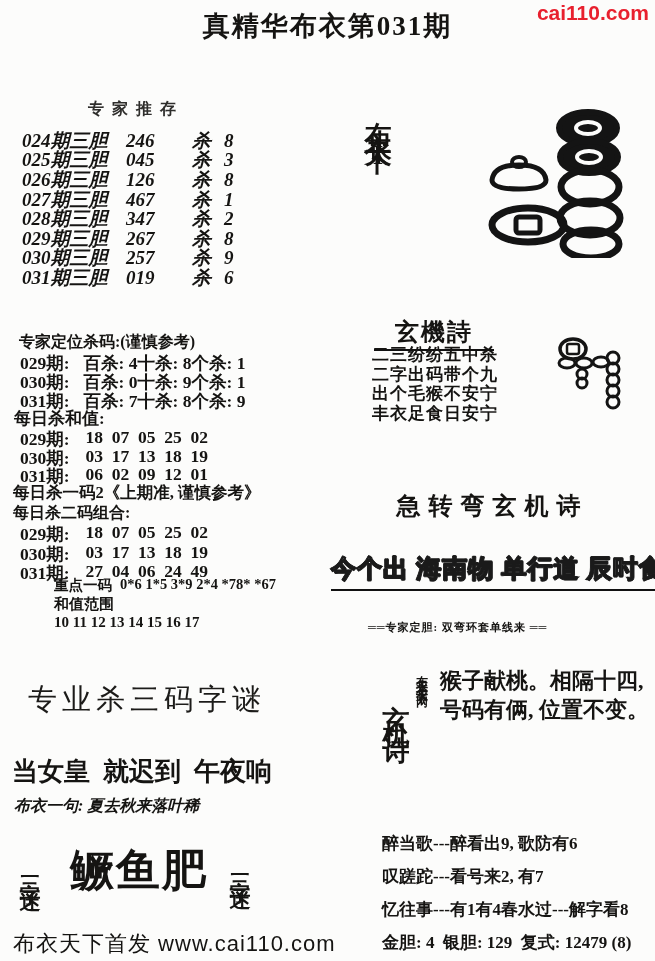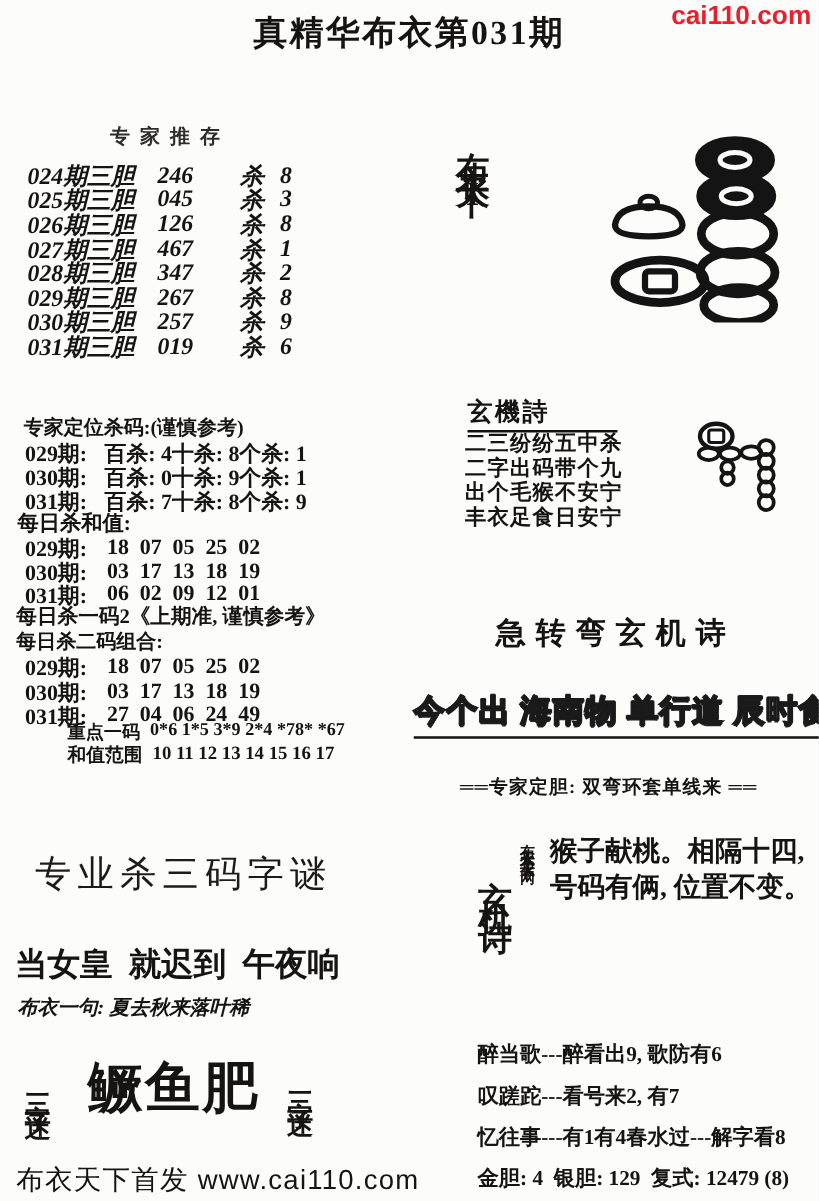--- a/index.html
+++ b/index.html
@@ -32,49 +32,49 @@
   .num-rows { }
   .num-row { height:18.7px; font-size:17.5px; font-weight:bold; display:flex; }
   .num-row .lab { margin-right:16px; }
   .hezhi-rows { left:20px; top:427px; }
   .yima-line { left:13px; top:482px; font-size:16.5px; font-weight:bold; }
   .erma-title { left:13px; top:503px; font-size:16px; font-weight:bold; }
   .erma-rows { left:20px; top:522px; }
   .erma-rows .num-row { height:19.5px; }
 
   .zhongdian { left:13px; top:576px; font-size:14.5px; font-weight:bold; }
-  .range { left:13px; top:595px; font-size:15px; font-weight:bold; }
+  .range { left:13px; top:595px; font-size:15px; font-weight:bold;flex-direction:column; }
   .zhongdian .lab, .range .lab { margin-right:8px; }
   .zhongdian, .range { display:flex;margin-left:41px; }
 
   .zimi-title { left:28px; top:680px; font-size:29px; font-weight:500; letter-spacing:5px; color:#1c1b19; }
   .zimi-line { left:12px; top:754px; font-size:26px; font-weight:600; }
   .buyi-line { left:14px; top:796px; font-size:16px; font-weight:600; font-style:italic; }
 
   .vert { writing-mode:vertical-rl; text-orientation:upright; }
   .sanzi-left { left:16px; top:858px; font-size:21px; font-weight:bold; letter-spacing:8px; height:80px; }
   .sanzi-big { left:70px; top:841px; font-size:44px; font-weight:900; letter-spacing:2px; }
   .sanzi-right { left:226px; top:856px; font-size:21px; font-weight:bold; letter-spacing:8px; height:80px; }
 
   .footer-link { left:13px; top:929px; font-family:"Liberation Sans","DejaVu Sans",sans-serif; font-size:22px; font-weight:normal; letter-spacing:1px; cursor:pointer; }
 
   
   .vert-title { left:360px; top:100px; font-size:27px; font-weight:bold; letter-spacing:10px; height:180px; }
   .coins-svg { left:478px; top:108px; }
-  .xuanji-title { left:374px; top:316px; width:120px; font-size:20px; font-weight:bold; letter-spacing:2px; border-bottom:2px solid #111; padding-bottom:1px; }
+  .xuanji-title { left:374px; top:316px; width:120px; text-align:center; font-size:24px; font-weight:bold; letter-spacing:2px; border-bottom:2px solid #111; padding-bottom:1px; }
   .xuanji-poem { left:372px; top:343px; }
   .xuanji-poem div { height:19.5px; font-size:17px; font-weight:bold; letter-spacing:1px; }
   .small-coins-svg { left:552px; top:336px; }
 
   .jizhuan-title { left:330px; top:490px; width:325px; text-align:center; font-size:24px; font-weight:bold; letter-spacing:8px; }
   .riddle { left:331px; top:552px; font-size:25px; font-weight:bold; letter-spacing:1px;
     color:#ffffff; -webkit-text-stroke:1.2px #1a1a1a;
     text-shadow:1px 0 #222,-1px 0 #222,0 1px #222,0 -1px #222;
     border-bottom:2px solid #111; padding-bottom:4px; }
-  .dingdan { left:368px; top:620px; font-size:15px; font-weight:bold; letter-spacing:1px; }
+  .dingdan { left:368px; top:620px; font-size:11px; font-weight:bold; letter-spacing:1px; }
 
   .xjs-big { left:378px; top:683px; font-size:27px; font-weight:bold; letter-spacing:16px; height:130px; }
   .xjs-small { left:413px; top:666px; font-size:12px; font-weight:bold; letter-spacing:3px; height:145px; }
   .xjs-text { left:440px; top:666px; }
   .xjs-text div { font-size:22px; font-weight:bold; height:29px; }
 
   .drink-lines { left:382px; top:832px; }
   .drink-lines div { height:33px; font-size:17px; font-weight:bold; }
 </style>
 </head>

